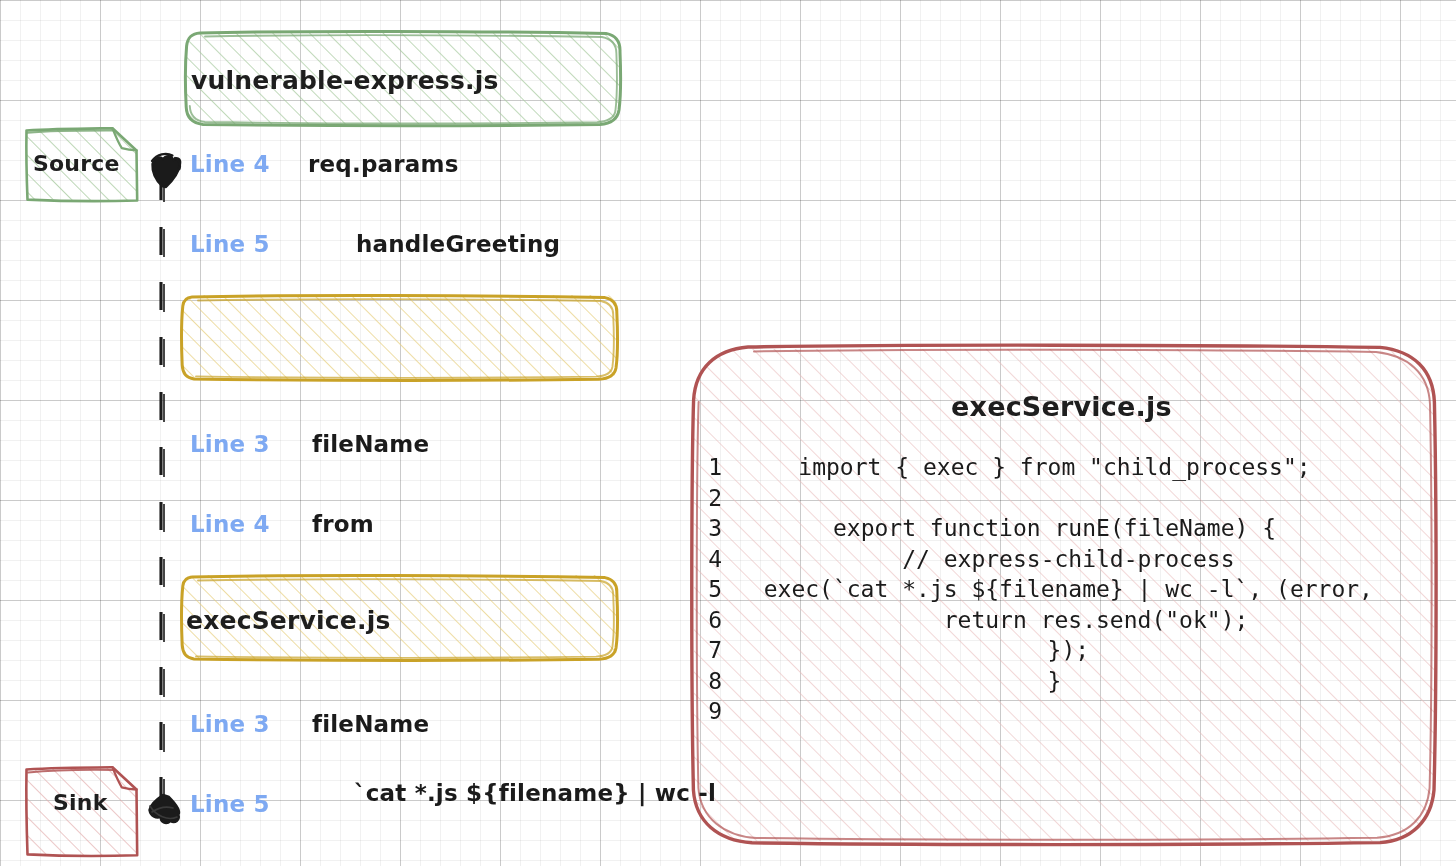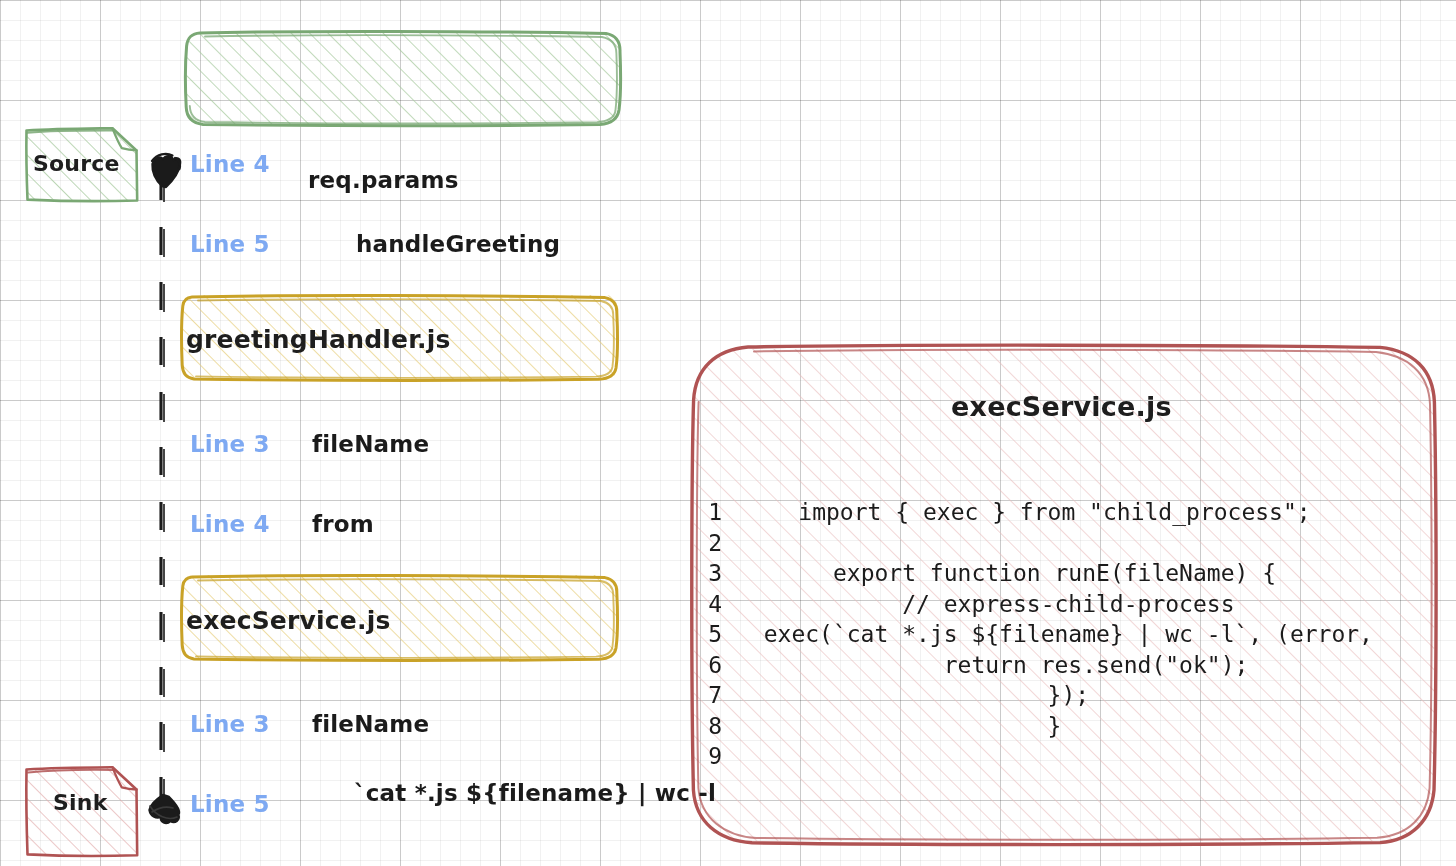--- a/index.html
+++ b/index.html
@@ -191,40 +191,40 @@
                  C1432.4 520, 1432 698, 1429.6 788 C1427.2 816, 1409 835.6, 1377 837.8
                  C1188 840.6, 912 840.2, 756 838 C724 835.8, 700.6 818, 698.4 788
                  C696 680, 696.4 472, 698.6 402" fill="none" stroke="#b05353" stroke-width="2" stroke-linecap="round" stroke-linejoin="round" opacity="0.7"></path>
       </g>
     </svg>
   </div>
 
   <div class="txt hand note-label" style="left:33px; top:153px;">Source</div>
   <div class="txt hand note-label" style="left:53px; top:792px;">Sink</div>
 
-  <div class="txt hand box-label" style="left:186px; top:327px;">greetingHandler.js</div>
+  <div class="txt hand box-label" style="left:191px; top:68px;">vulnerable-express.js</div>
   <div class="txt hand box-label" style="left:186px; top:608px;">execService.js</div>
 
   <div class="txt hand line-no" style="left:190px; top:153px;">Line 4</div>
   <div class="txt hand line-no" style="left:190px; top:233px;">Line 5</div>
   <div class="txt hand line-no" style="left:190px; top:433px;">Line 3</div>
   <div class="txt hand line-no" style="left:190px; top:513px;">Line 4</div>
   <div class="txt hand line-no" style="left:190px; top:713px;">Line 3</div>
   <div class="txt hand line-no" style="left:190px; top:793px;">Line 5</div>
 
-  <div class="txt hand sym" style="left:308px; top:153px;margin-top:16px;">req.params</div>
+  <div class="txt hand sym" style="left:308px; top:153px;">req.params</div>
   <div class="txt hand sym" style="left:308px; top:233px;margin-left:48px;">handleGreeting</div>
   <div class="txt hand sym" style="left:312px; top:433px;">fileName</div>
   <div class="txt hand sym" style="left:312px; top:513px;">from</div>
   <div class="txt hand sym" style="left:312px; top:713px;">fileName</div>
   <div class="txt hand sym" style="left:306px; top:782px;margin-left:48px;">`cat *.js ${filename} | wc -l</div>
 
   <div class="txt hand panel-title" style="left:951px; top:393px;">execService.js</div>
 
-  <div class="code-wrap" style="left:706px; top:452px;margin-top:45px;">
+  <div class="code-wrap" style="left:706px; top:452px;">
     <div class="mono code-gutter">1
 2
 3
 4
 5
 6
 7
 8
 9</div>
     <div class="mono code-text">import { exec } from "child_process";

